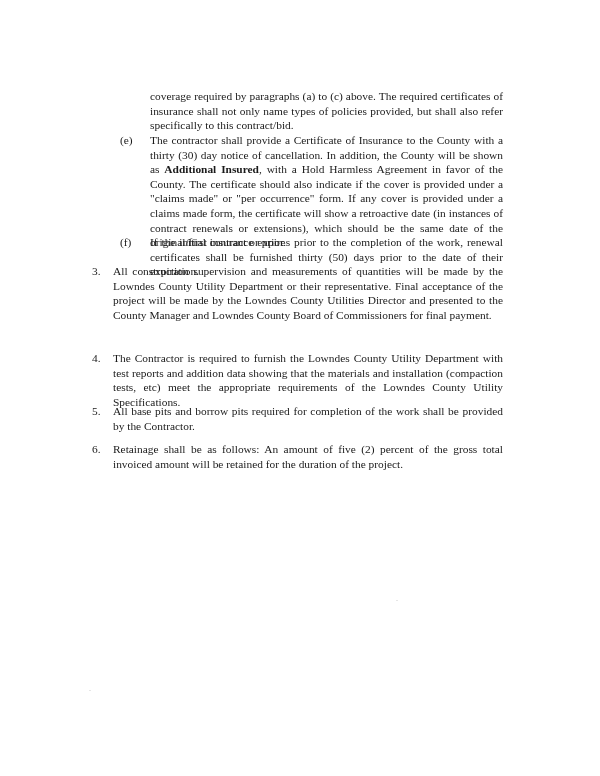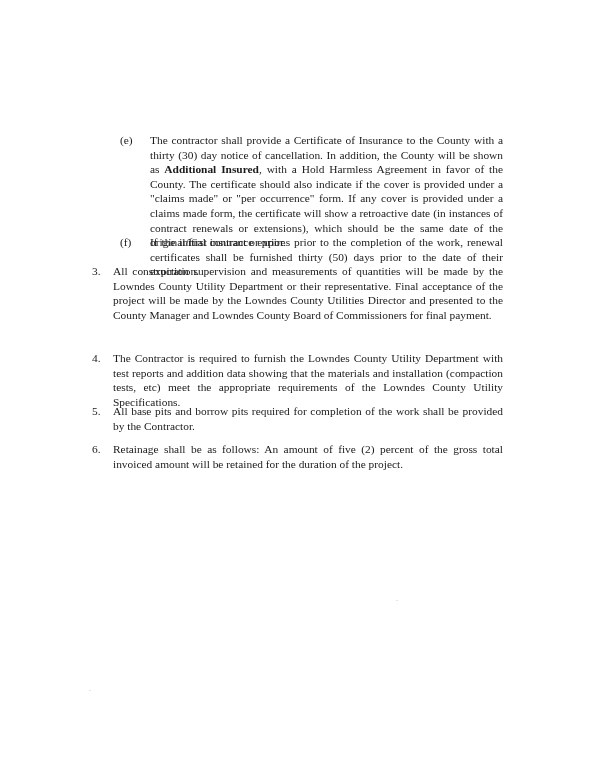--- a/index.html
+++ b/index.html
@@ -53,20 +53,23 @@
       width: 2px;
       height: 1px;
       background: #e6e6e6;
     }
   </style>
 </head>
 <body>
 
 <div class="page">
 
+  <div class="sub" style="top: 89px;">
+    <p>coverage required by paragraphs (a) to (c) above.  The required certificates of insurance shall not only name types of policies provided, but shall also refer specifically to this contract/bid.</p>
+  </div>
 
   <div class="sub" style="top: 133px;">
     <span class="sub-label">(e)</span>
     <p><span>The contractor shall provide a Certificate of Insurance to the County with a thirty (30) day notice of cancellation.  In addition, the County will be shown as </span><b>Additional Insured</b><span>, with a Hold Harmless Agreement in favor of the County. The certificate should also indicate if the cover is provided under a "claims made" or "per occurrence" form.  If any cover is provided under a claims made form, the certificate will show a retroactive date (in instances of contract renewals or extensions), which should be the same date of the original/first contract or prior.</span></p>
   </div>
 
   <div class="sub" style="top: 235px;">
     <span class="sub-label">(f)</span>
     <p>If the initial insurance expires prior to the completion of the work, renewal certificates shall be furnished thirty (50) days prior to the date of their expiration.</p>
   </div>

